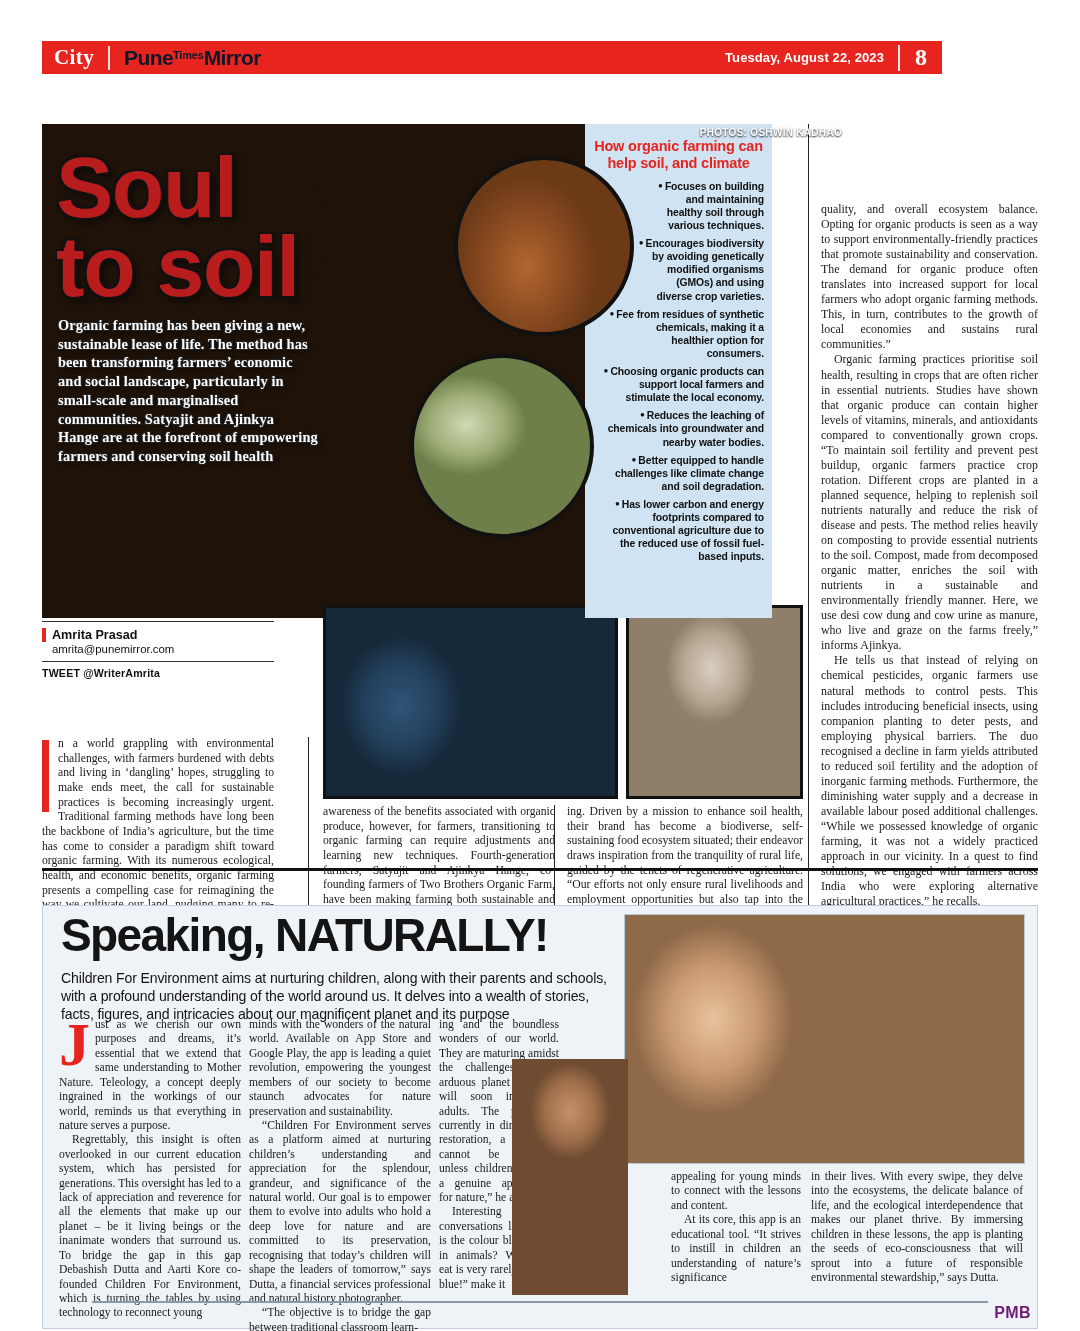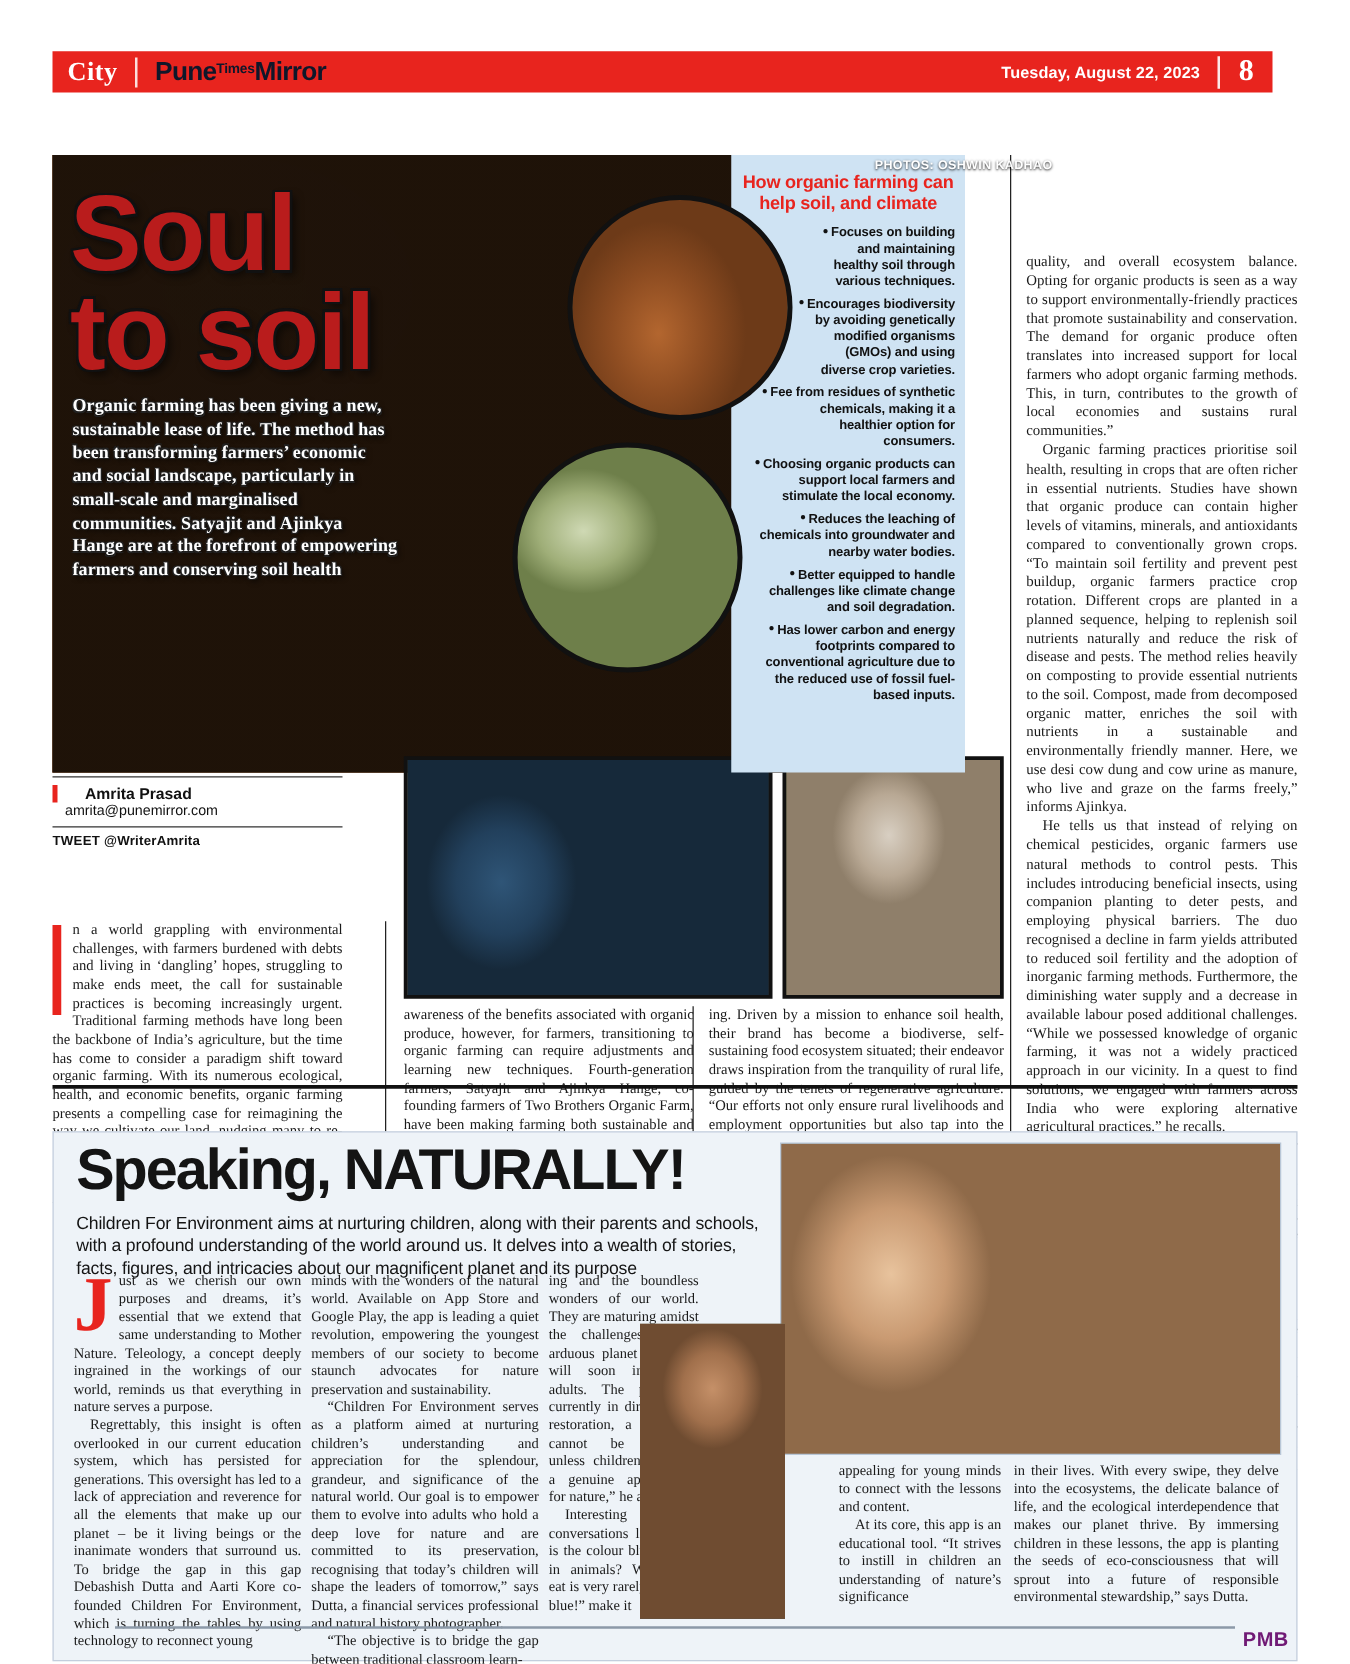--- a/index.html
+++ b/index.html
@@ -7,21 +7,21 @@
   body {
     width:1080px; height:1331px;
     background:#ffffff;
     font-family:"Liberation Serif", serif;
     overflow:hidden;
   }
   .page { position:relative; width:1080px; height:1331px; background:#fff; padding:0; }
 
   
   .masthead {
-    position:absolute; left:42px; top:41px; width:976px; height:33px;
+    position:absolute; left:42px; top:41px; width:900px; height:33px;
     background:#e8241e; display:flex; align-items:center;
   }
   .mh-city {
     color:#fff; font-family:"Liberation Serif", serif; font-weight:bold;
     font-size:21px; letter-spacing:.4px; padding:0 14px 0 12px;
     font-style:normal;
   }
   .mh-sep { width:2px; height:24px; background:#ffffff; opacity:.85; }
   .mh-logo {
     color:#0f172a; font-family:"Liberation Sans", sans-serif; font-weight:bold;
@@ -145,21 +145,21 @@
       linear-gradient(160deg,#5b7a3d 0%,#456030 45%,#2e4420 100%);
   }
 
   
   .byline {
     position:absolute; left:0; top:497px; width:232px; padding-top:6px;
     border-top:1px solid #333;
   }
   .byline-name {
     font-family:"Liberation Sans", sans-serif; font-weight:bold; font-size:12.6px;
-    color:#111; border-left:4px solid #e8241e; padding-left:22px;
+    color:#111; border-left:4px solid #e8241e; padding-left:6px;
   }
   .byline-mail {
     font-family:"Liberation Sans", sans-serif; font-size:11.4px; color:#111;
     padding-left:10px; margin-top:1px;
   }
   .byline-tweet {
     font-family:"Liberation Sans", sans-serif; font-weight:bold; font-size:10.6px;
     color:#111; margin-top:6px; padding-top:5px; border-top:1px solid #333;
     letter-spacing:.2px;
   }

